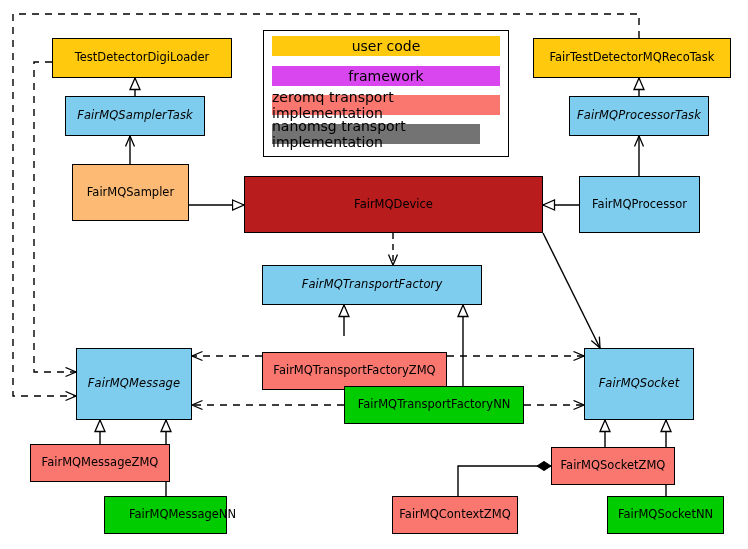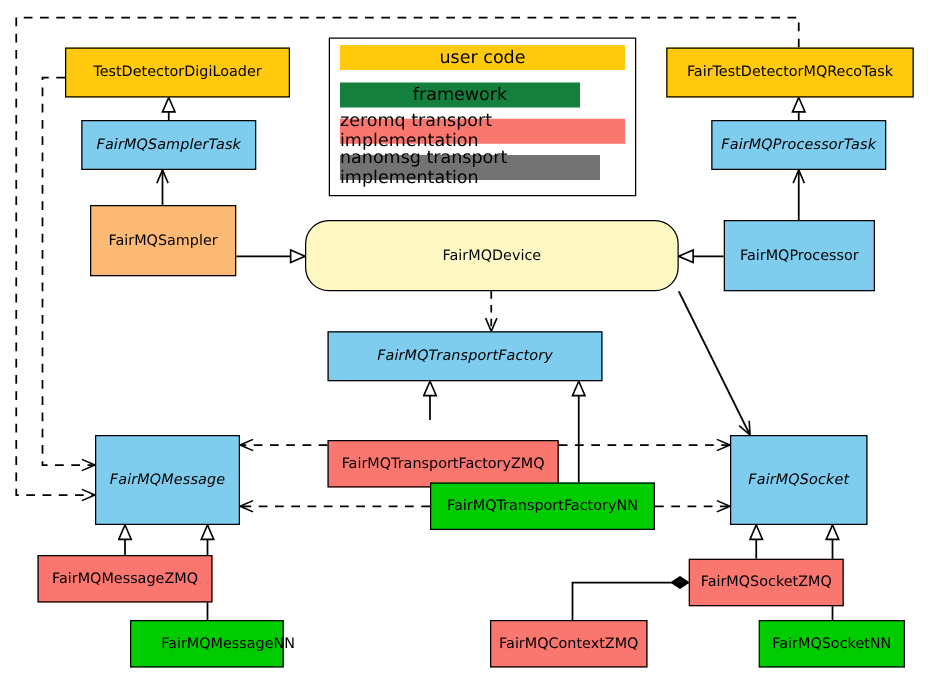--- a/index.html
+++ b/index.html
@@ -81,21 +81,21 @@
       <path d="M551,466 L458,466 L458,496" marker-start="url(#solidDiamond)"></path>
 
     </g>
   </svg>
 
   <div class="legend-box" style="left:263px;top:30px;width:246px;height:127px;"></div>
 
   <div class="legend-row" style="left:272px;top:36px;width:228px;height:20px;background:#FFC90E;">
     <span>user code</span>
   </div>
-  <div class="legend-row" style="left:272px;top:66px;width:192px;height:20px;background:#15803d;">
+  <div class="legend-row" style="left:272px;top:66px;width:228px;height:20px;background:#d946ef;">
     <span>framework</span>
   </div>
   <div class="legend-row" style="left:272px;top:95px;width:228px;height:20px;background:#FA7770;">
     <span>zeromq transport implementation</span>
   </div>
   <div class="legend-row" style="left:272px;top:124px;width:208px;height:20px;background:#737373;">
     <span>nanomsg transport implementation</span>
   </div>
 
   <div class="node" style="left:52px;top:38px;width:180px;height:40px;background:#FFC90E;">
@@ -111,21 +111,21 @@
   </div>
 
   <div class="node italic" style="left:569px;top:96px;width:140px;height:40px;background:#7FCDEE;">
     <span>FairMQProcessorTask</span>
   </div>
 
   <div class="node" style="left:72px;top:164px;width:117px;height:57px;background:#fdba74;">
     <span>FairMQSampler</span>
   </div>
 
-  <div class="node" style="left:244px;top:176px;width:299px;height:57px;background:#fef9c3;border-radius:19px;">
+  <div class="node" style="left:244px;top:176px;width:299px;height:57px;background:#b91c1c;">
     <span>FairMQDevice</span>
   </div>
 
   <div class="node" style="left:579px;top:176px;width:121px;height:57px;background:#7FCDEE;">
     <span>FairMQProcessor</span>
   </div>
 
   <div class="node italic" style="left:262px;top:265px;width:220px;height:40px;background:#7FCDEE;">
     <span>FairMQTransportFactory</span>
   </div>

